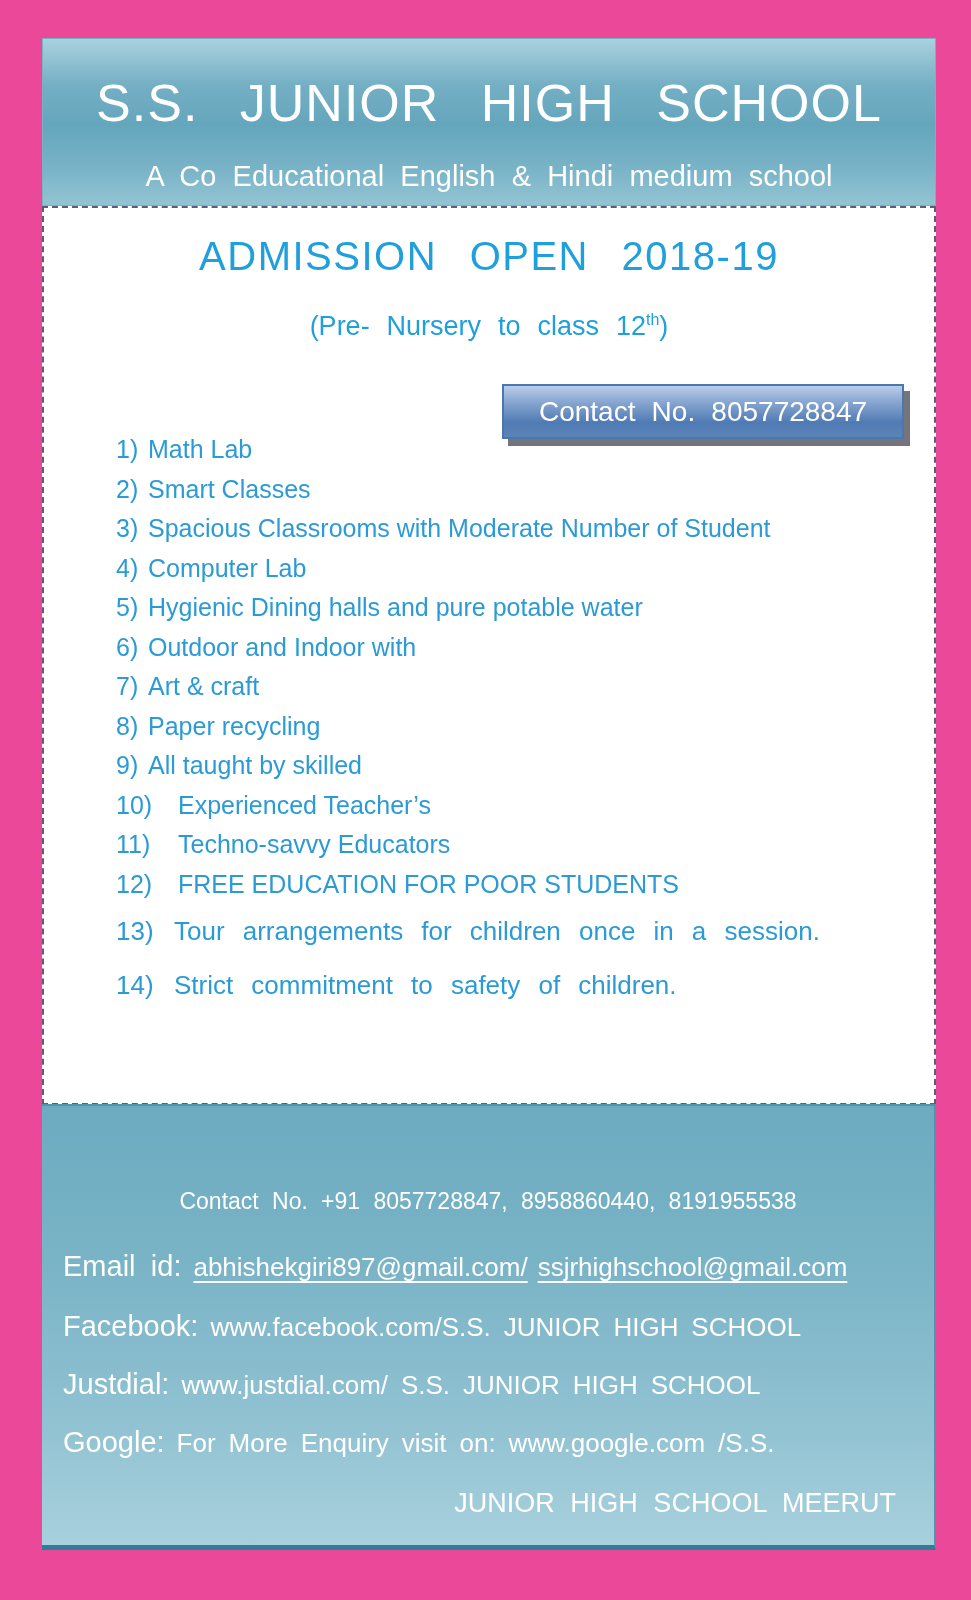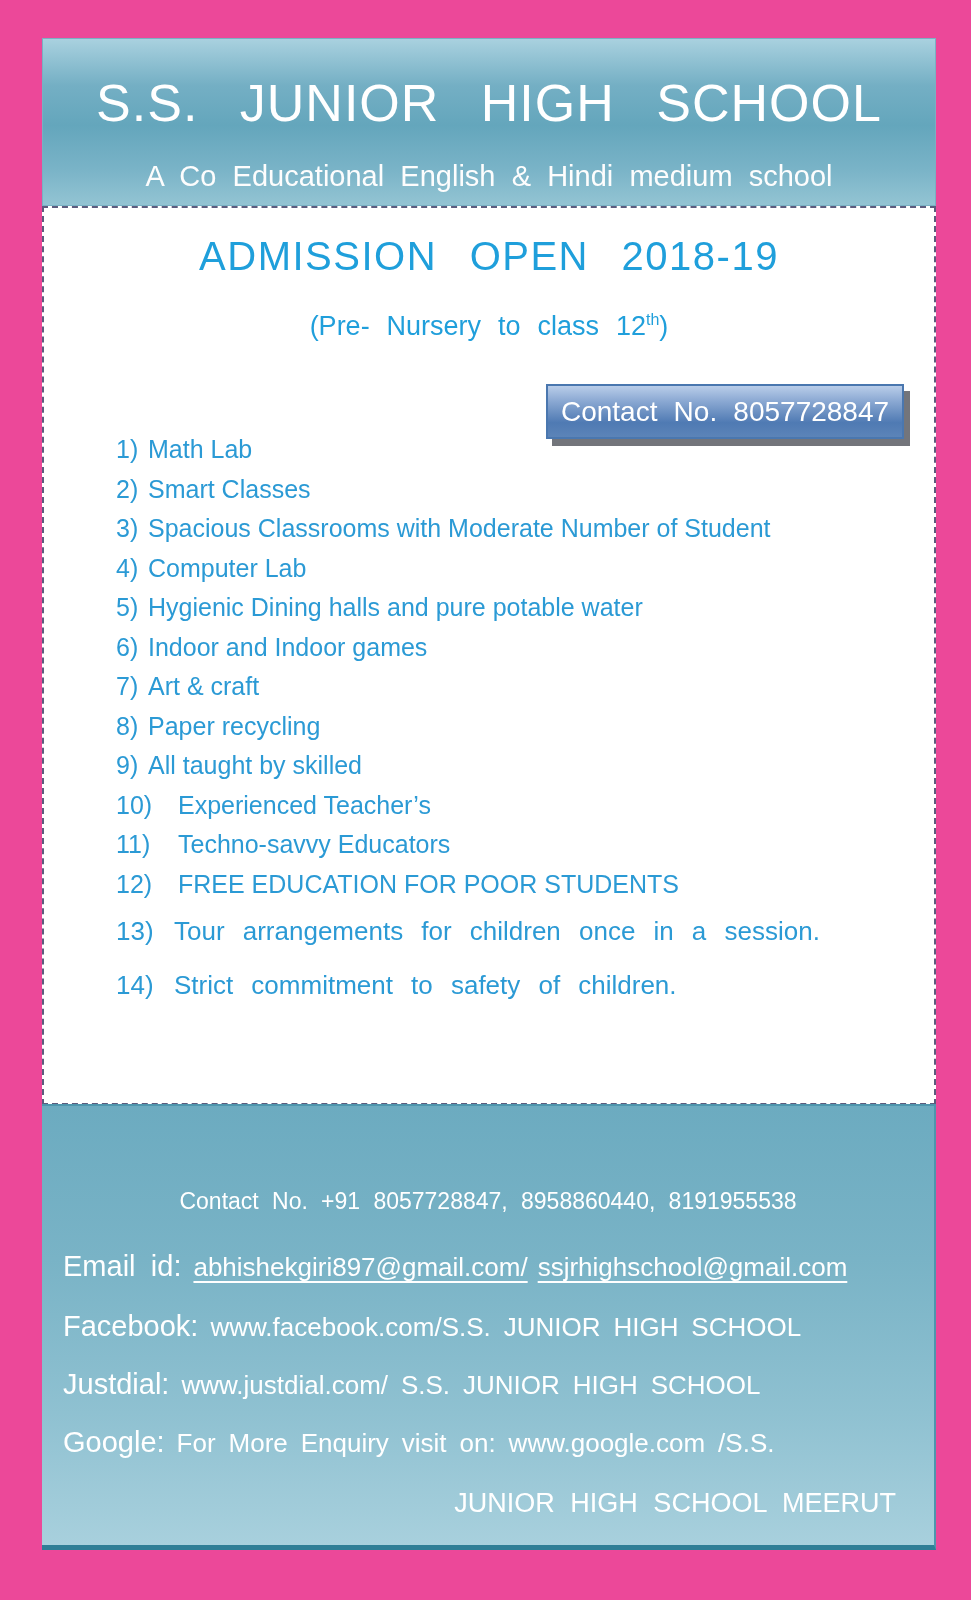--- a/index.html
+++ b/index.html
@@ -42,21 +42,21 @@
   }
   .admission-subtitle {
     margin-top: 32px; text-align: center;
     font-size: 27px; word-spacing: 0.35em;
     color: #209fdb;
   }
   .admission-subtitle sup { font-size: 16px; }
 
   .contact-badge {
     position: absolute; top: 176px; right: 30px;
-    width: 358px; height: 55px;
+    width: 402px; height: 55px;
     background: linear-gradient(180deg, #b9cde9 0%, #8aa8d2 30%, #4f7ab3 72%, #5c84b8 100%);
     border: 2px solid #4a77af;
     box-shadow: 6px 7px 0 rgba(80, 82, 90, 0.8);
     display: flex; align-items: center; justify-content: center;
     font-size: 28px; word-spacing: 0.3em; color: #ffffff;
   }
 
   .features-list {
     position: absolute; left: 72px; top: 222px; right: 36px;
     list-style: none;
@@ -142,21 +142,21 @@
       <li class="feature-item">
           <span class="num">4)</span>
           <span class="txt">Computer Lab</span>
         </li>
       <li class="feature-item">
           <span class="num">5)</span>
           <span class="txt">Hygienic Dining halls and pure potable water</span>
         </li>
       <li class="feature-item">
           <span class="num">6)</span>
-          <span class="txt">Indoor and Indoor games</span>
+          <span class="txt">Outdoor and Indoor with</span>
         </li>
       <li class="feature-item">
           <span class="num">7)</span>
           <span class="txt">Art &amp; craft</span>
         </li>
       <li class="feature-item">
           <span class="num">8)</span>
           <span class="txt">Paper recycling</span>
         </li>
       <li class="feature-item">

